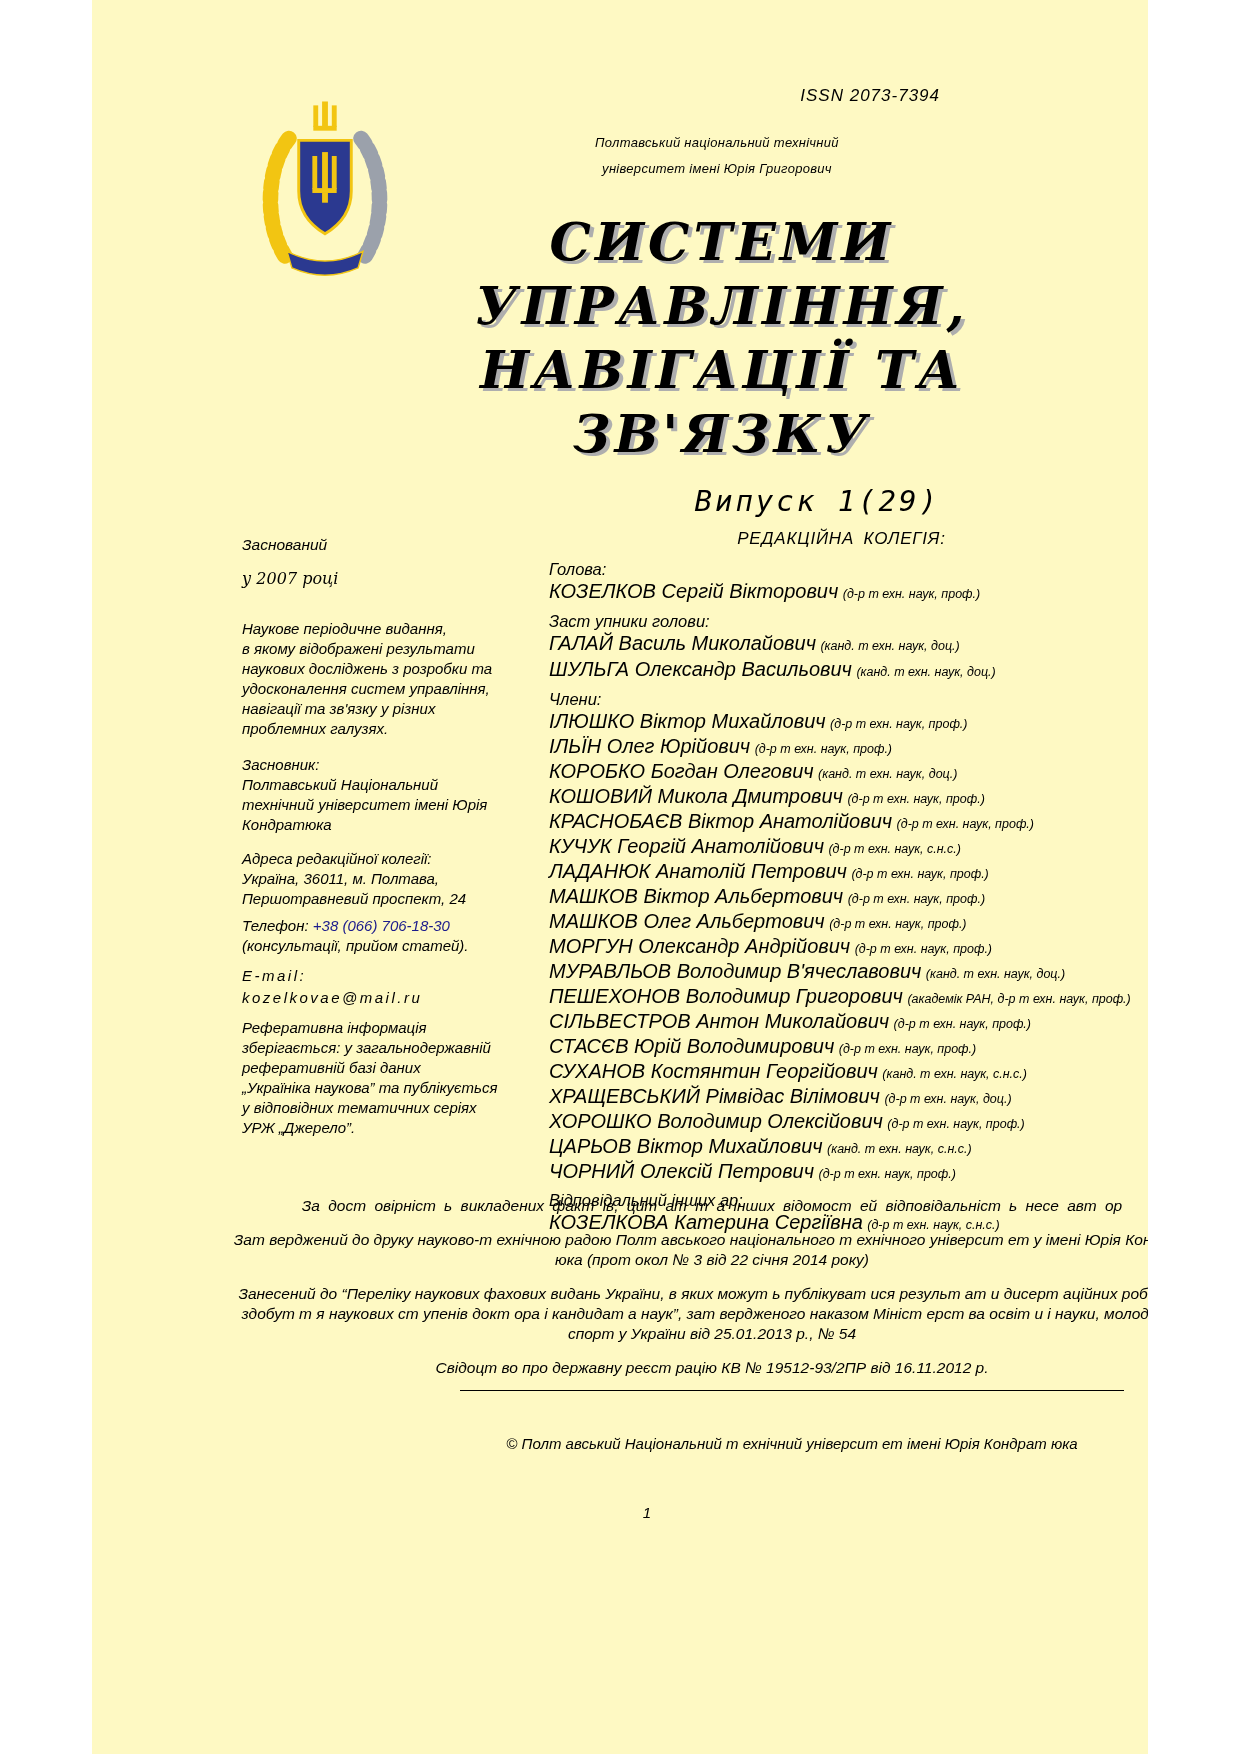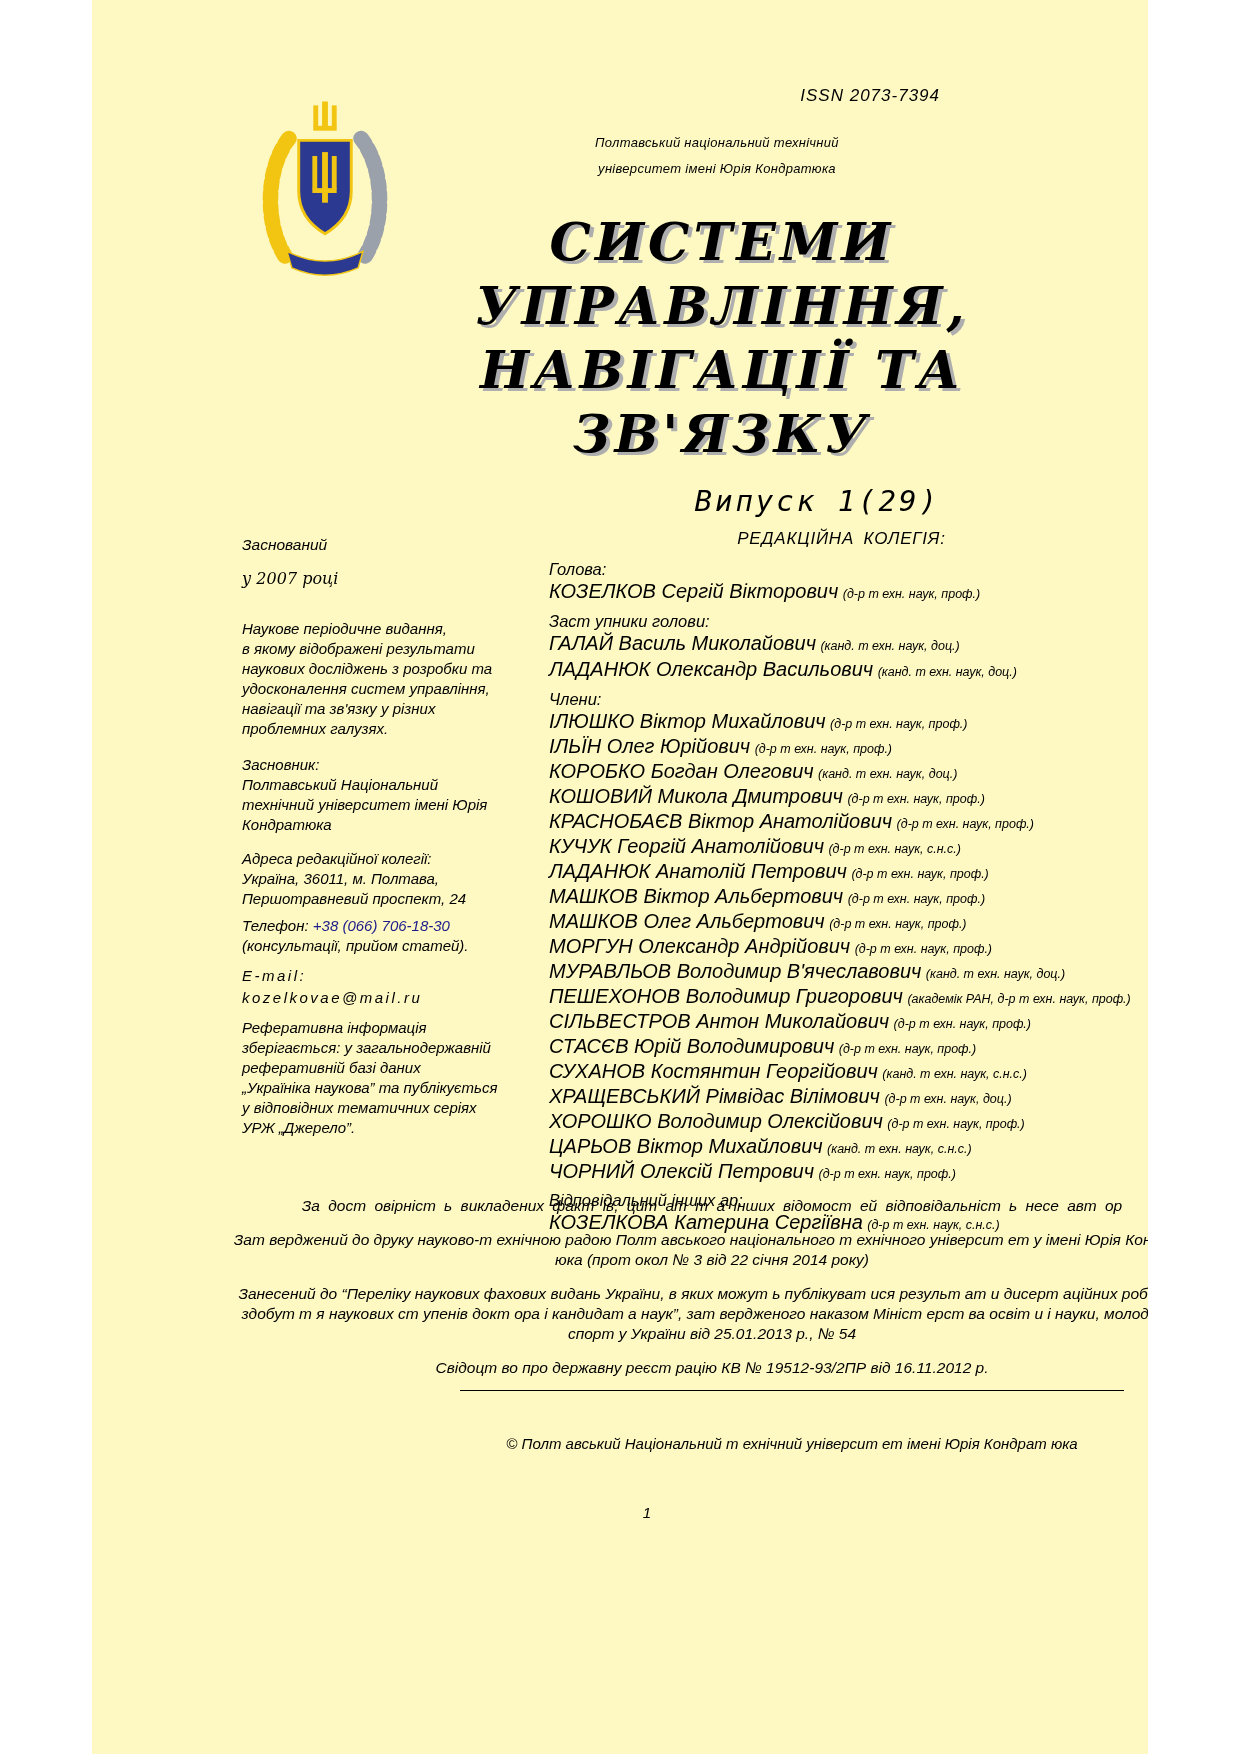--- a/index.html
+++ b/index.html
@@ -95,21 +95,21 @@
         <rect x="62" y="91" width="25" height="5"></rect>
         <rect x="72" y="96" width="6" height="10"></rect>
       </g>
 
       <path d="M36 156 q39 20 78 0 l-5 17 q-34 15 -68 0 z" fill="#2b3990" stroke="#f2c512" stroke-width="1.5"></path>
     </svg>
   </div>
 
   <div class="univ-name">
     <div>Полтавський національний технічний</div>
-    <div>університет імені Юрія Кондратюка</div>
+    <div>університет імені Юрія Григорович</div>
   </div>
 
   <div class="journal-title">
     <div>СИСТЕМИ</div>
     <div>УПРАВЛІННЯ,</div>
     <div>НАВІГАЦІЇ ТА</div>
     <div>ЗВ'ЯЗКУ</div>
   </div>
 
   <div class="issue">Випуск 1(29)</div>
@@ -154,21 +154,21 @@
       <span class="bname">КОЗЕЛКОВ Сергій Вікторович</span>
       <span class="bdeg">(д-р т ехн. наук, проф.)</span>
     </div>
 
     <div class="board-label">Заст упники голови:</div>
     <div class="brow brow-tall">
       <span class="bname">ГАЛАЙ Василь Миколайович</span>
       <span class="bdeg">(канд. т ехн. наук, доц.)</span>
     </div>
     <div class="brow brow-tall">
-      <span class="bname">ЛАДАНЮК Олександр Васильович</span>
+      <span class="bname">ШУЛЬГА Олександр Васильович</span>
       <span class="bdeg">(канд. т ехн. наук, доц.)</span>
     </div>
 
     <div class="board-label">Члени:</div>
 
     <div class="brow"><span class="bname">ІЛЮШКО Віктор Михайлович</span> <span class="bdeg">(д-р т ехн. наук, проф.)</span></div>
     <div class="brow"><span class="bname">ІЛЬЇН Олег Юрійович</span> <span class="bdeg">(д-р т ехн. наук, проф.)</span></div>
     <div class="brow"><span class="bname">КОРОБКО Богдан Олегович</span> <span class="bdeg">(канд. т ехн. наук, доц.)</span></div>
     <div class="brow"><span class="bname">КОШОВИЙ Микола Дмитрович</span> <span class="bdeg">(д-р т ехн. наук, проф.)</span></div>
     <div class="brow"><span class="bname">КРАСНОБАЄВ Віктор Анатолійович</span> <span class="bdeg">(д-р т ехн. наук, проф.)</span></div>

